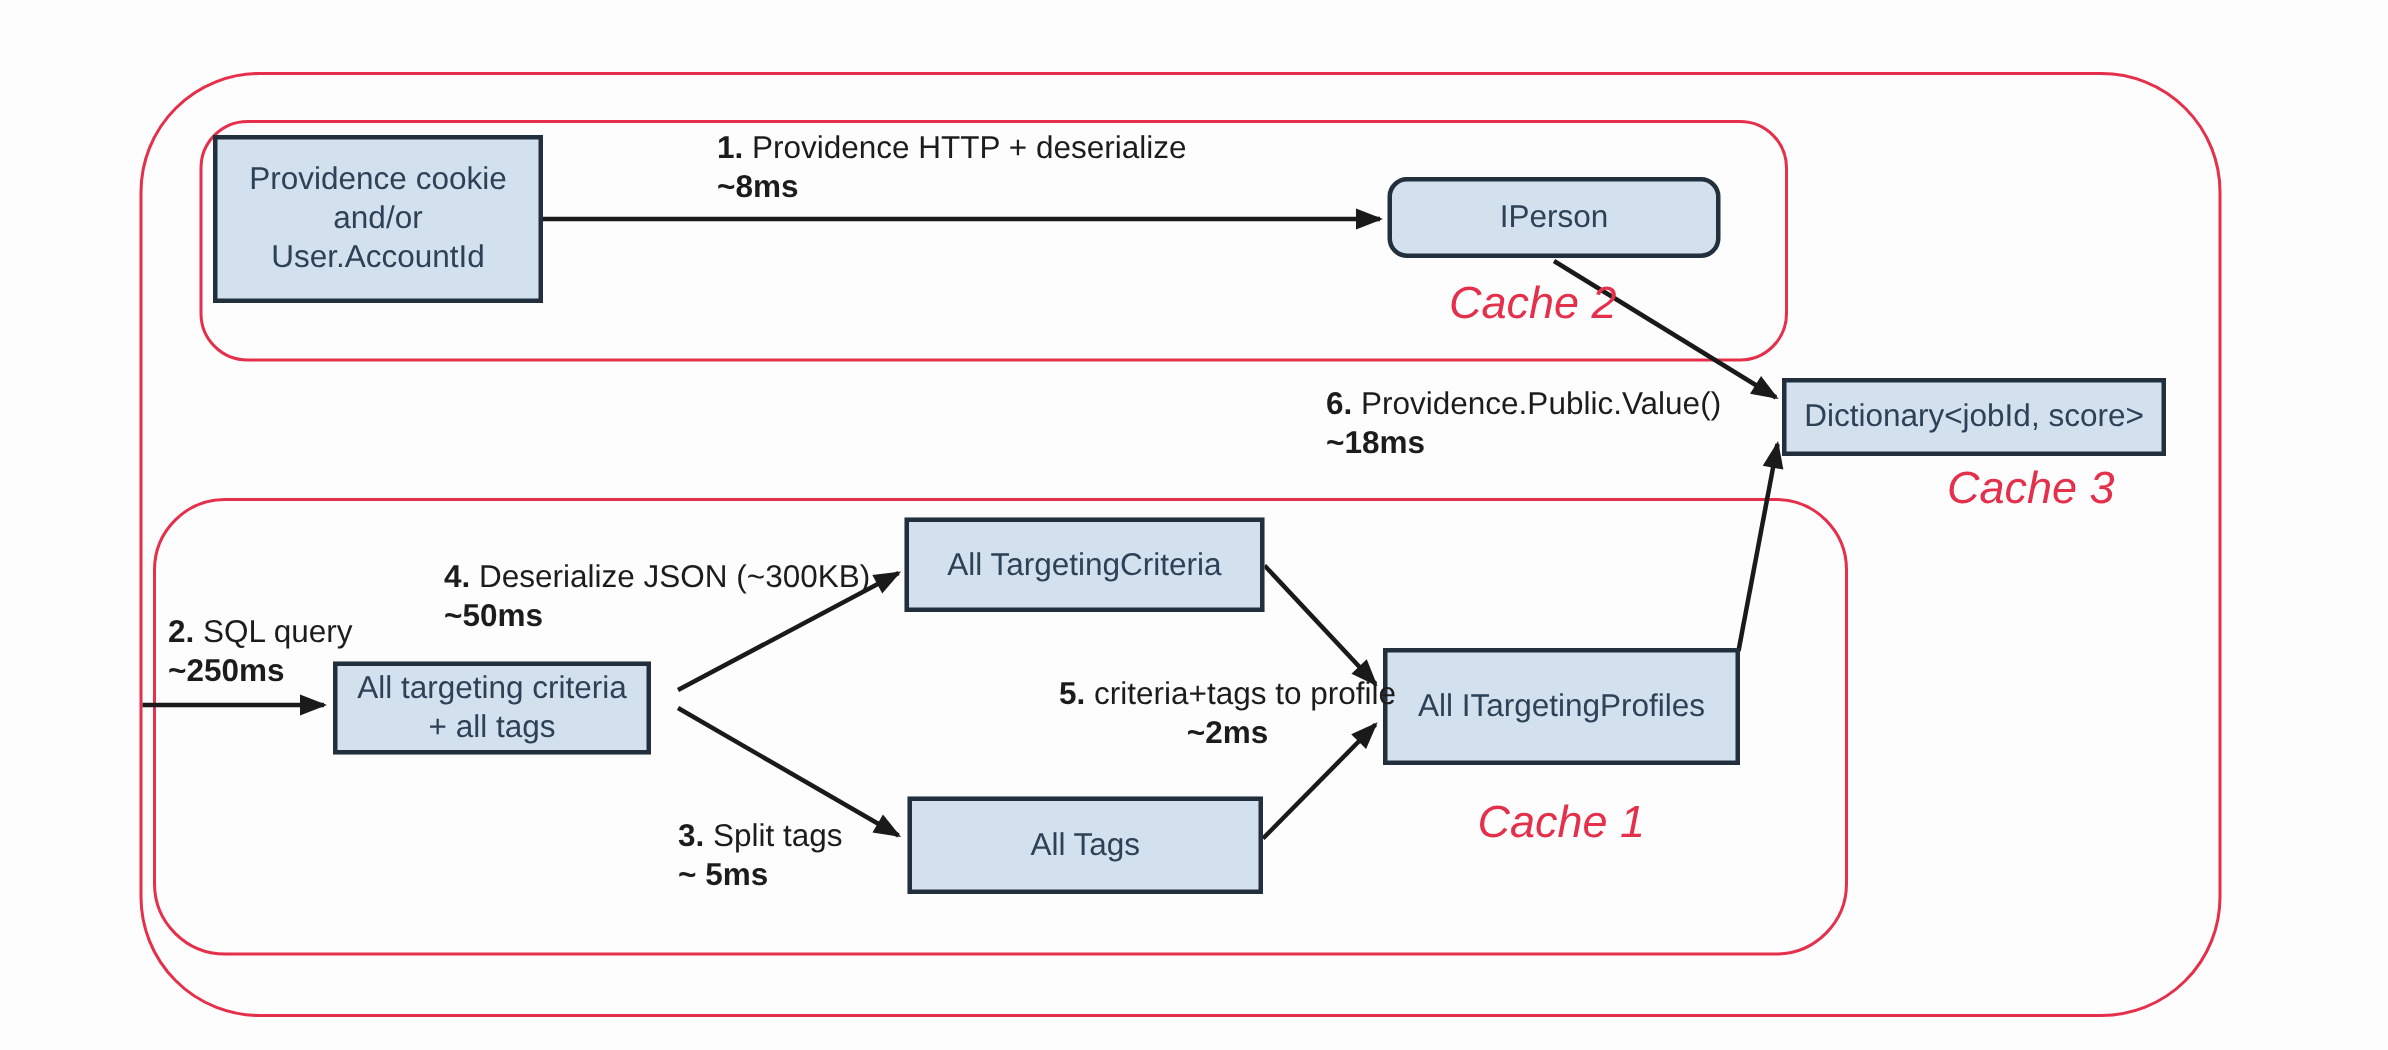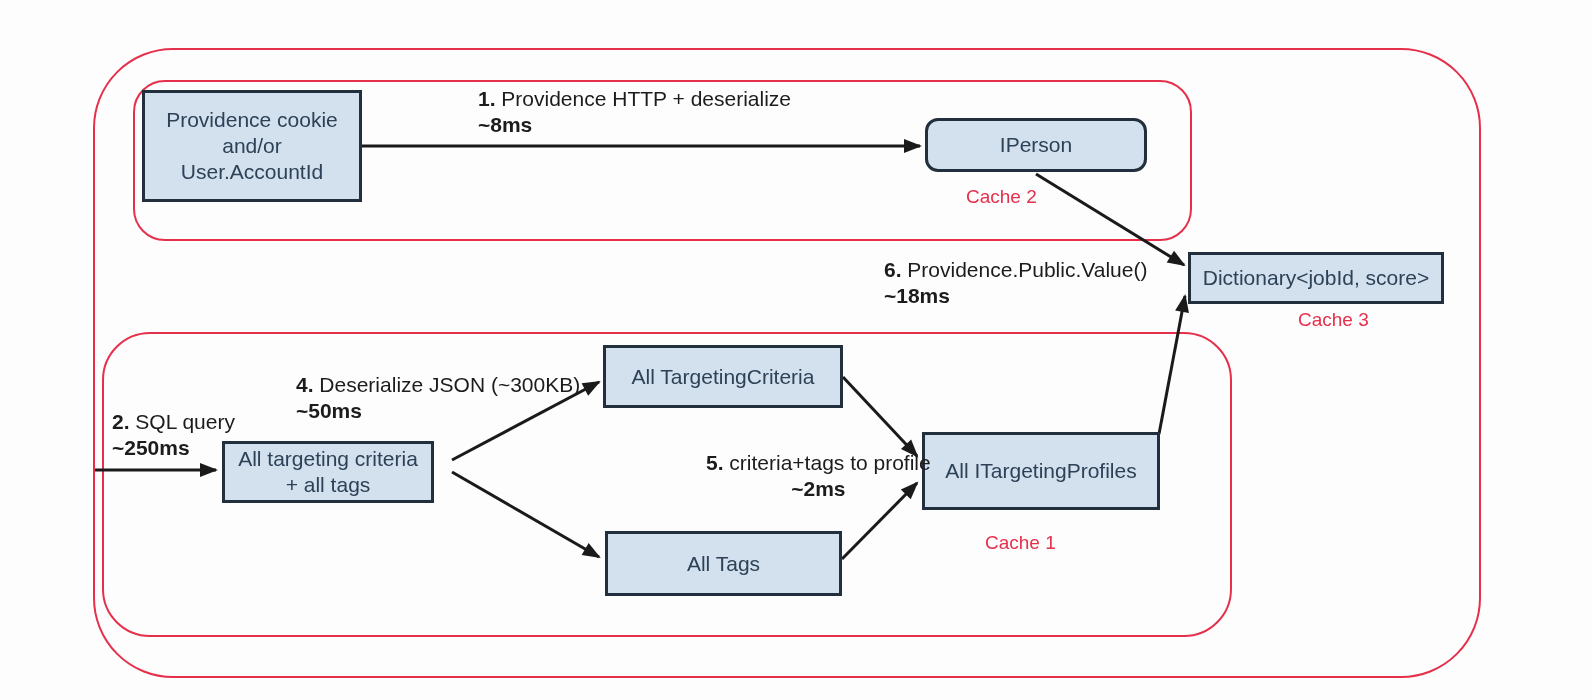--- a/index.html
+++ b/index.html
@@ -20,21 +20,21 @@
   }
   .node.rounded{border-radius:13px;}
   .n-providence{left:142px;top:90px;width:220px;height:112px;}
   .n-iperson{left:925px;top:118px;width:222px;height:54px;}
   .n-dictionary{left:1188px;top:252px;width:256px;height:52px;}
   .n-criteria-tags{left:222px;top:441px;width:212px;height:62px;}
   .n-all-targetingcriteria{left:603px;top:345px;width:240px;height:63px;}
   .n-all-tags{left:605px;top:531px;width:237px;height:65px;}
   .n-profiles{left:922px;top:432px;width:238px;height:78px;}
   
-  .cache-label{position:absolute;color:#e5304c;font-size:19px;white-space:nowrap;}
+  .cache-label{position:absolute;color:#e5304c;font-size:30px;white-space:nowrap;font-style:italic;}
   .cl-1{left:985px;top:532px;}
   .cl-2{left:966px;top:186px;}
   .cl-3{left:1298px;top:309px;}
   
   .step{position:absolute;color:#1c1c1c;font-size:21px;line-height:26px;white-space:nowrap;}
   .step b{font-weight:700;}
   .step .time{font-weight:700;}
   .st-1{left:478px;top:86px;}
   .st-2{left:112px;top:409px;}
   .st-3{left:452px;top:545px;}
@@ -108,20 +108,24 @@
   <div class="step st-1">
     <div><b>1.</b><span> Providence HTTP + deserialize</span></div>
     <div class="time">~8ms</div>
   </div>
 
   <div class="step st-2">
     <div><b>2.</b><span> SQL query</span></div>
     <div class="time">~250ms</div>
   </div>
 
+  <div class="step st-3">
+    <div><b>3.</b><span> Split tags</span></div>
+    <div class="time">~ 5ms</div>
+  </div>
 
   <div class="step st-4">
     <div><b>4.</b><span> Deserialize JSON (~300KB)</span></div>
     <div class="time">~50ms</div>
   </div>
 
   <div class="step st-5">
     <div><b>5.</b><span> criteria+tags to profile</span></div>
     <div class="time">~2ms</div>
   </div>

